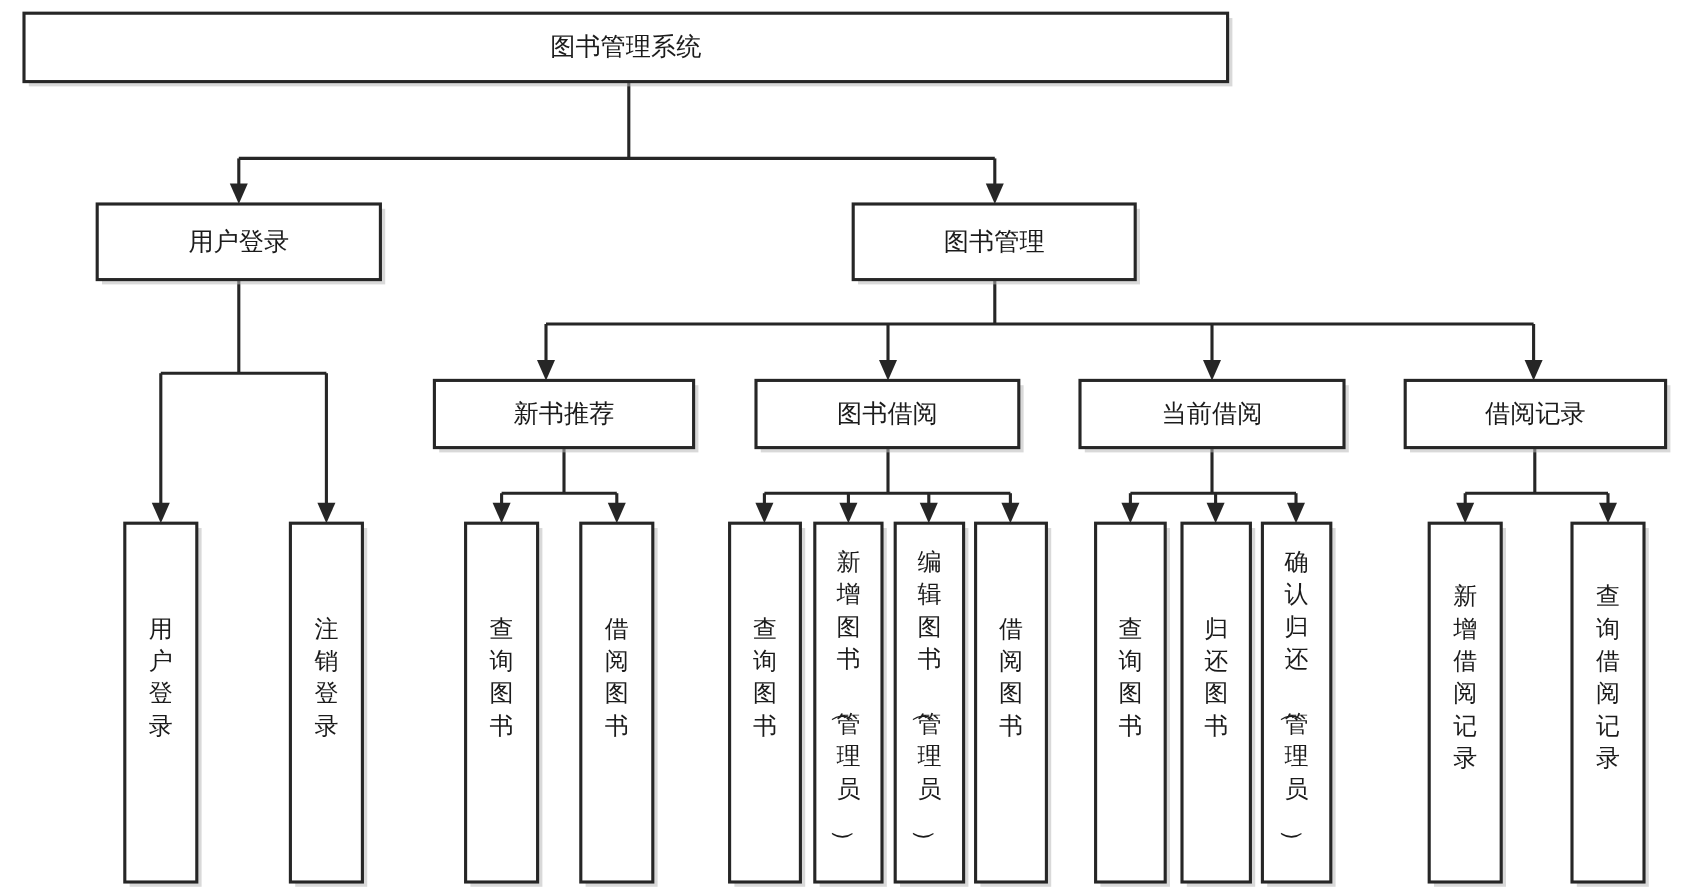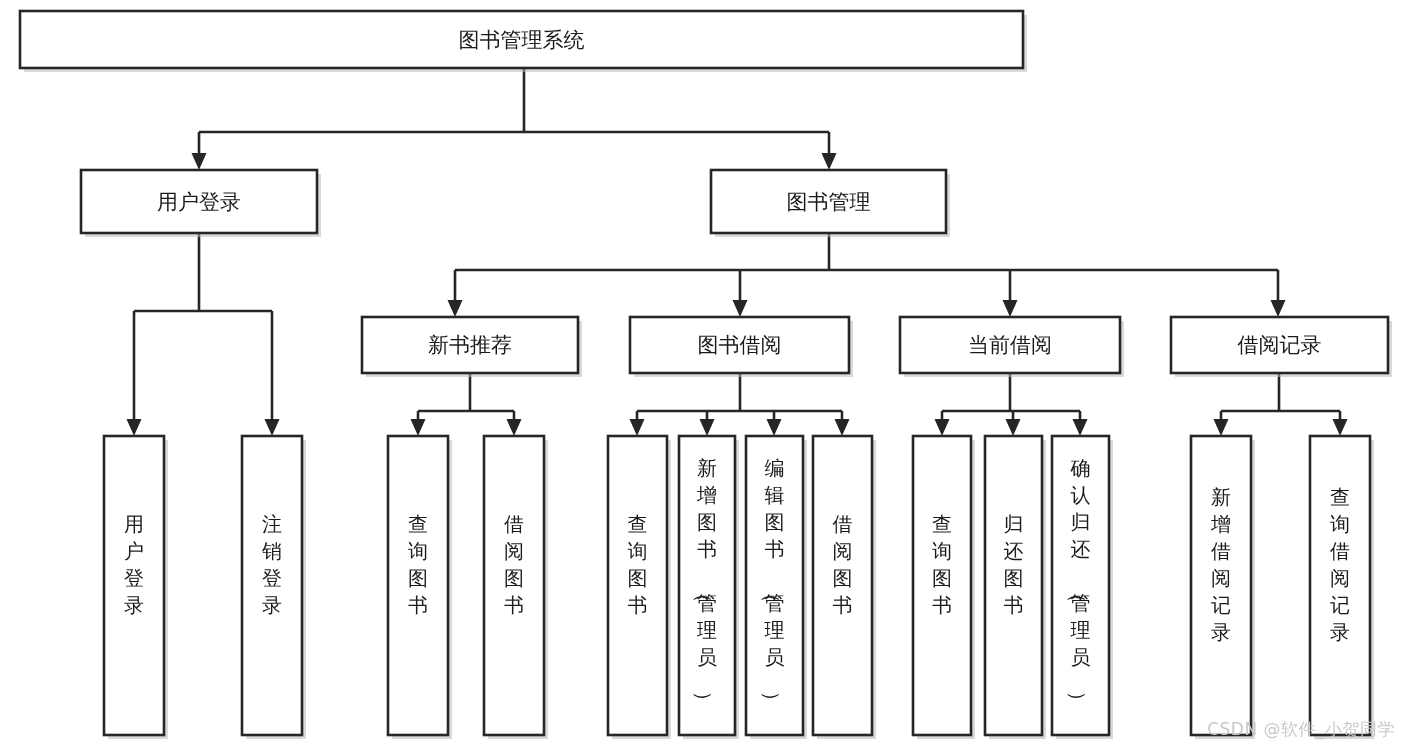--- a/index.html
+++ b/index.html
@@ -224,14 +224,13 @@
           <text x="1221" class="leaf-label"><tspan x="1221" y="503.56">新</tspan><tspan x="1221" y="530.56">增</tspan><tspan x="1221" y="557.56">借</tspan><tspan x="1221" y="584.56">阅</tspan><tspan x="1221" y="611.56">记</tspan><tspan x="1221" y="638.56">录</tspan></text>
         </g>
         <g>
           <rect x="1314" y="440" width="60" height="299" fill="#b9b9b9" opacity="0.55"></rect>
           <rect x="1310" y="436" width="60" height="299" fill="#ffffff" stroke="#262626" stroke-width="2.6" class="node-rect"></rect>
           <text x="1340" class="leaf-label"><tspan x="1340" y="503.56">查</tspan><tspan x="1340" y="530.56">询</tspan><tspan x="1340" y="557.56">借</tspan><tspan x="1340" y="584.56">阅</tspan><tspan x="1340" y="611.56">记</tspan><tspan x="1340" y="638.56">录</tspan></text>
         </g>
       </g>
   </svg>
 
-  <div class="watermark">CSDN @软件_小贺同学</div>
 </div>
 
 </body></html>

